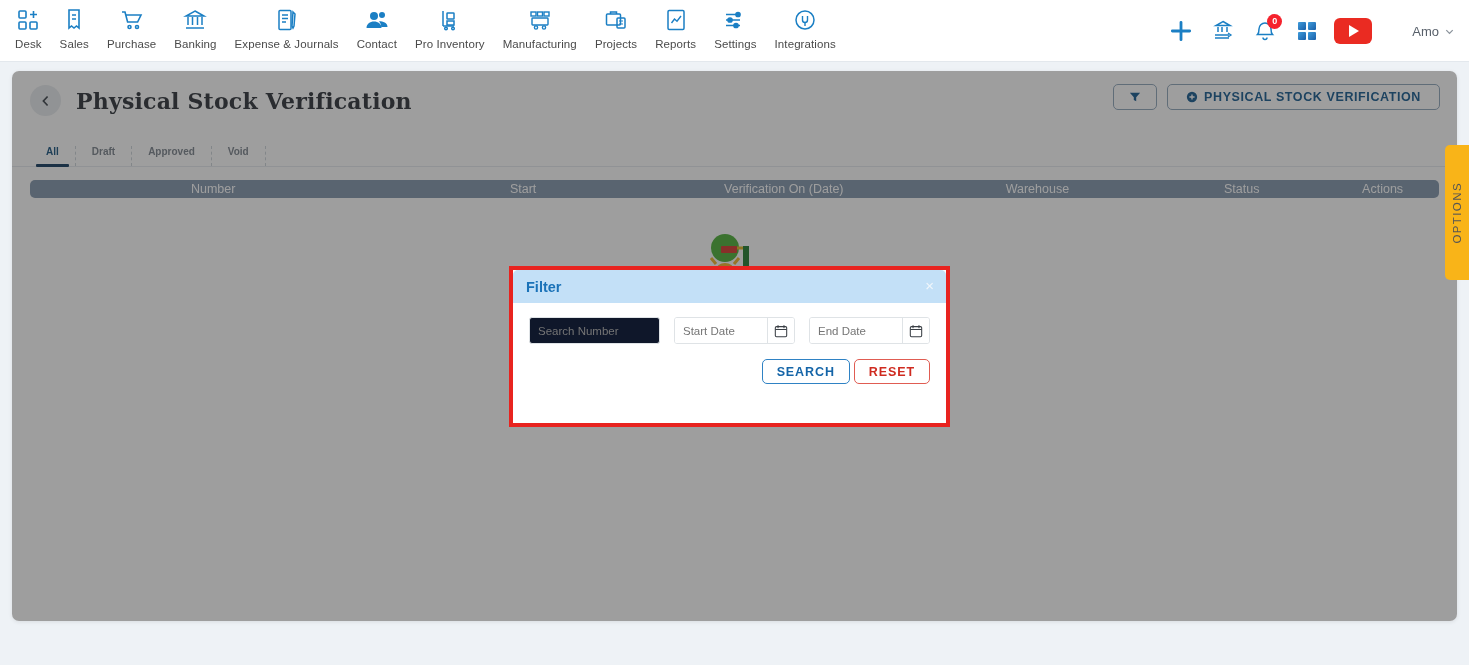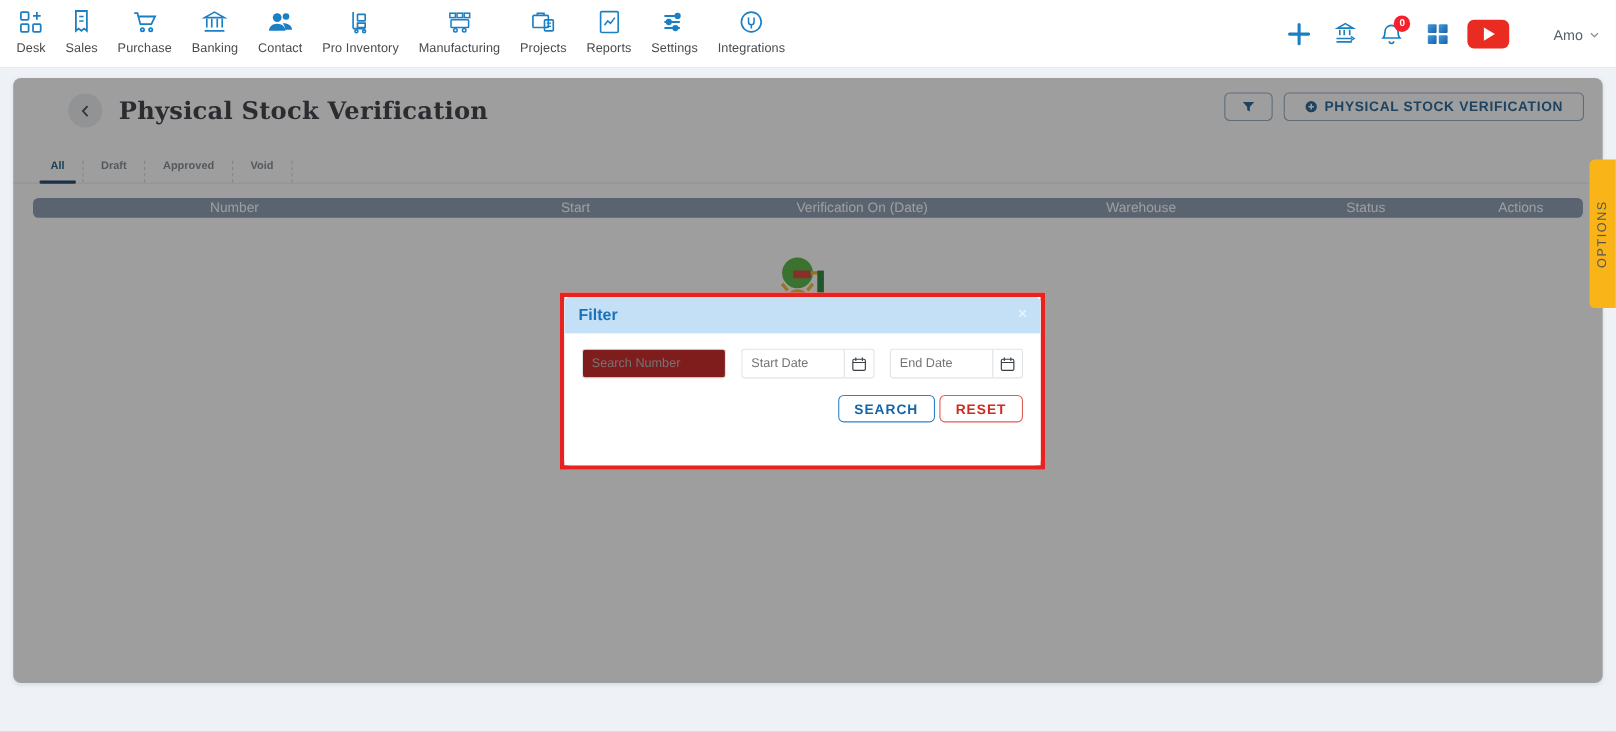--- a/index.html
+++ b/index.html
@@ -65,21 +65,21 @@
   
   .card {
     position: absolute; left: 12px; top: 71px;
     width: 1445px; height: 550px;
     background: #ffffff; border-radius: 7px;
     box-shadow: 0 1px 4px rgba(0,0,0,.09);
     overflow: hidden;
   }
   .card-head {
     display: flex; align-items: center;
-    padding: 14px 18px 10px 18px; position: relative; margin-left: 32px;
+    padding: 14px 18px 10px 18px; position: relative;
   }
   .back-btn {
     width: 31px; height: 31px; border-radius: 50%;
     background: #e8ebee; display: flex; align-items: center; justify-content: center;
     cursor: pointer; margin-right: 15px;
   }
   .page-title { font-size: 22px; font-weight: bold; color: #2c3138;
     font-family: "DejaVu Serif", "Liberation Serif", serif; letter-spacing: .2px; }
   .head-actions { position: absolute; right: 17px; top: 13px; display: flex; gap: 10px; }
   .btn-outline {
@@ -159,21 +159,21 @@
   }
   .modal-title { font-size: 14.5px; font-weight: bold; color: #1a72b8; }
   .modal-close {
     position: absolute; right: 12px; top: 8px;
     color: #f0f6fb; font-size: 15px; cursor: pointer; line-height: 1;
   }
   .modal-body { padding: 14px 16px 10px 16px; }
   .fields { display: flex; gap: 14px; }
   .field-text {
     width: 131px; height: 27px; border: 1px solid #dfe3e6; border-radius: 3px;
-    background: #7f1d1d; font-size: 11.5px; color: #9aa0a6;
+    background: #0f172a; font-size: 11.5px; color: #9aa0a6;
     padding: 0 8px; font-family: "Liberation Sans", sans-serif; outline: none;
   }
   .field-date {
     width: 122px; height: 27px; border: 1px solid #dfe3e6; border-radius: 3px;
     display: flex; align-items: stretch; background: #fff; overflow: hidden;
   }
   .field-date input {
     flex: 1; border: none; outline: none; font-size: 11.5px; color: #9aa0a6;
     padding: 0 8px; font-family: "Liberation Sans", sans-serif; min-width: 0;
   }
@@ -238,20 +238,30 @@
         <span class="nav-icon">
           <svg width="24" height="24" viewBox="0 0 24 24" fill="none" stroke="#1b7fc4" stroke-width="1.5">
             <path d="M12 3l9 5H3z"></path>
               <path d="M5 9v8M9.5 9v8M14.5 9v8M19 9v8"></path>
               <path d="M3 20h18"></path>
           </svg>
         </span>
         <span class="nav-label">Banking</span>
       </div>
 
+      <div class="nav-item">
+        <span class="nav-icon">
+          <svg width="24" height="24" viewBox="0 0 24 24" fill="none" stroke="#1b7fc4" stroke-width="1.5">
+            <rect x="4" y="2.5" width="12" height="19" rx="1"></rect>
+            <path d="M7 7h6M7 10.5h6M7 14h4" stroke-width="1.3"></path>
+            <path d="M18 4l2 2-1 12-1 2-1-2z"></path>
+          </svg>
+        </span>
+        <span class="nav-label">Expense &amp; Journals</span>
+      </div>
 
       <div class="nav-item">
         <span class="nav-icon">
           <svg width="24" height="24" viewBox="0 0 24 24" fill="#1b7fc4">
             <circle cx="9" cy="8" r="4"></circle>
               <path d="M1.5 20c0-4 3.4-6.5 7.5-6.5s7.5 2.5 7.5 6.5z"></path>
             <circle cx="17" cy="7" r="3"></circle>
               <path d="M14 13.2c4 0 8.5 1.6 8.5 5.8h-6.3c0-2.4-1-4.4-2.2-5.8z"></path>
           </svg>
         </span>

